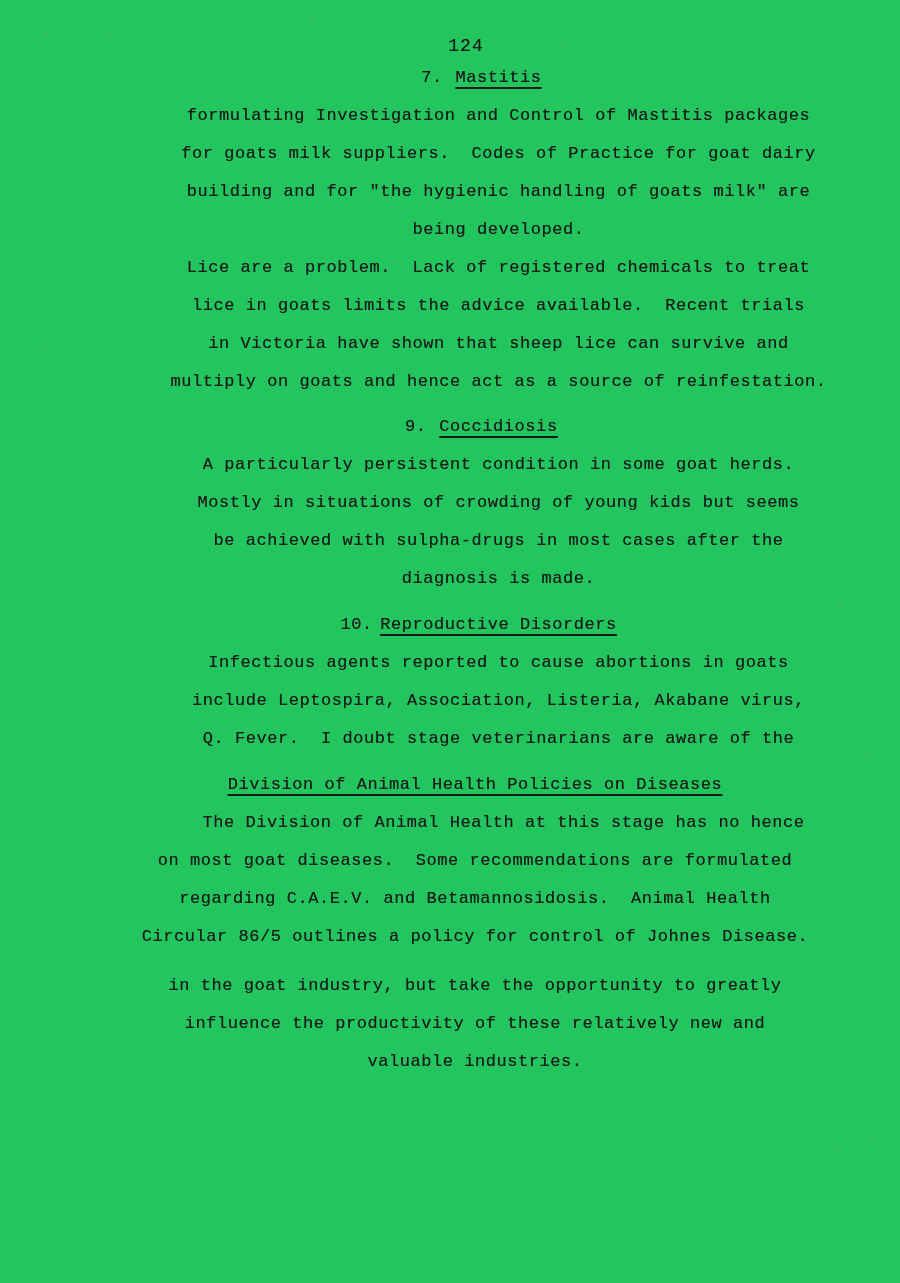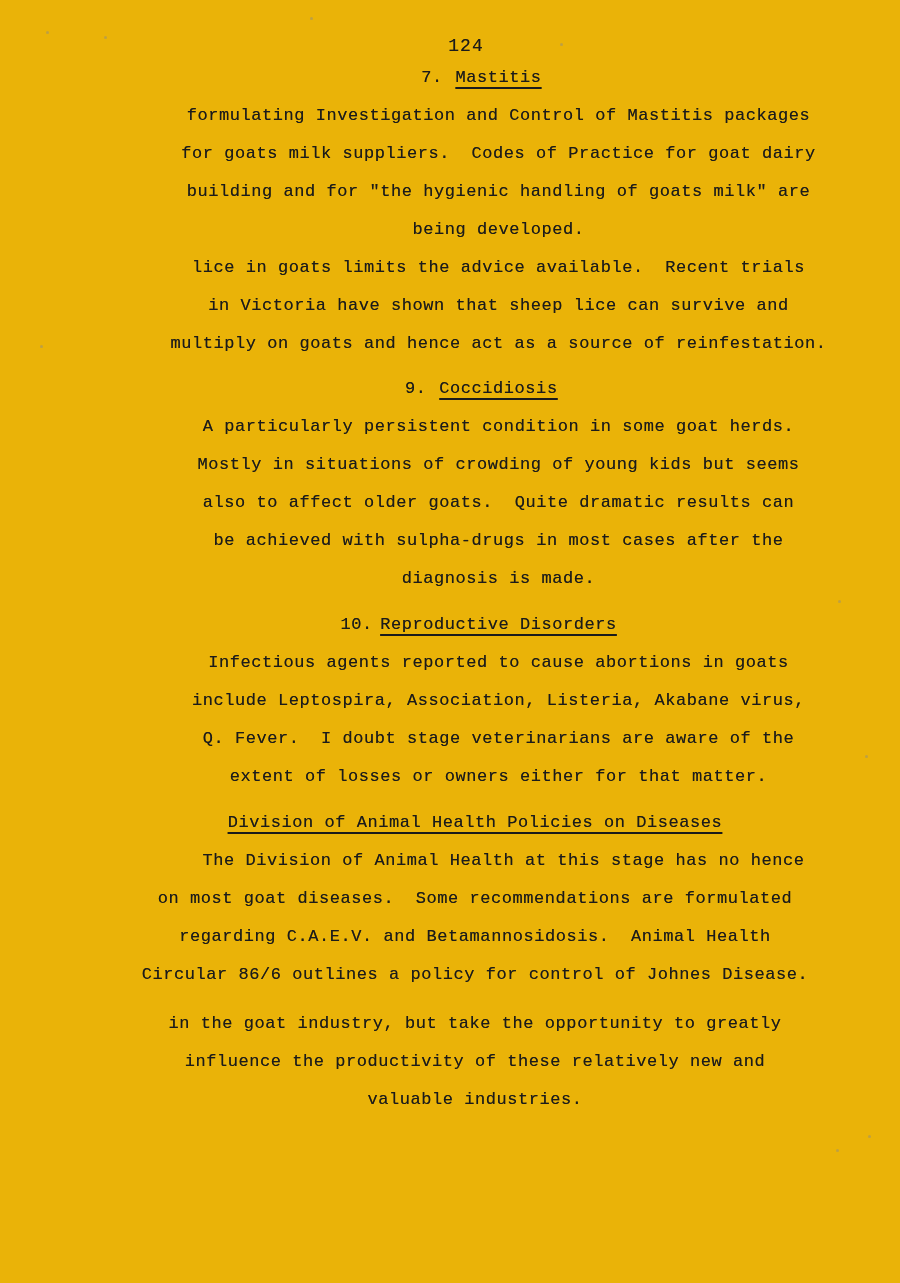--- a/index.html
+++ b/index.html
@@ -4,21 +4,21 @@
 <style>
   html, body {
     margin: 0;
     padding: 0;
     background: #e8e8e8;
   }
   .page {
     position: relative;
     width: 900px;
     height: 1283px;
-    background: #eab308;
+    background: #22c55e;
     overflow: hidden;
     font-family: "Liberation Mono", "DejaVu Sans Mono", monospace;
     color: #1b1b1b;
     text-shadow: 0 0 0.5px rgba(27,27,27,0.65);
   }
   .page-number {
     position: absolute;
     top: 36px;
     left: 0;
     width: 100%;
@@ -79,50 +79,49 @@
         <div class="head-row"><span class="sec-num">7.</span><span class="underlined">Mastitis</span></div>
         <div class="numbered-body">
           <div class="line">formulating Investigation and Control of Mastitis packages</div>
           <div class="line">for goats milk suppliers.  Codes of Practice for goat dairy</div>
           <div class="line">building and for "the hygienic handling of goats milk" are</div>
           <div class="line">being developed.</div>
         </div>
       </div>
       <div class="section">
         <div class="numbered-body">
+          <div class="line">Lice are a problem.  Lack of registered chemicals to treat</div>
           <div class="line">lice in goats limits the advice available.  Recent trials</div>
           <div class="line">in Victoria have shown that sheep lice can survive and</div>
           <div class="line">multiply on goats and hence act as a source of reinfestation.</div>
         </div>
       </div>
       <div class="section">
         <div class="head-row"><span class="sec-num">9.</span><span class="underlined">Coccidiosis</span></div>
         <div class="numbered-body">
           <div class="line">A particularly persistent condition in some goat herds.</div>
           <div class="line">Mostly in situations of crowding of young kids but seems</div>
-          <div class="line">also to affect older goats.  Quite dramatic results can</div>
           <div class="line">be achieved with sulpha-drugs in most cases after the</div>
           <div class="line">diagnosis is made.</div>
         </div>
       </div>
       <div class="section">
         <div class="head-row"><span class="sec-num">10.</span><span class="underlined">Reproductive Disorders</span></div>
         <div class="numbered-body">
           <div class="line">Infectious agents reported to cause abortions in goats</div>
           <div class="line">include Leptospira, Association, Listeria, Akabane virus,</div>
           <div class="line">Q. Fever.  I doubt stage veterinarians are aware of the</div>
-          <div class="line">extent of losses or owners either for that matter.</div>
         </div>
       </div>
       <div class="section">
         <div class="head-row"><span class="underlined">Division of Animal Health Policies on Diseases</span></div>
         <div class="line indented">The Division of Animal Health at this stage has no hence</div>
         <div class="line">on most goat diseases.  Some recommendations are formulated</div>
         <div class="line">regarding C.A.E.V. and Betamannosidosis.  Animal Health</div>
-        <div class="line">Circular 86/6 outlines a policy for control of Johnes Disease.</div>
+        <div class="line">Circular 86/5 outlines a policy for control of Johnes Disease.</div>
       </div>
       <div class="section">
         <div class="line">in the goat industry, but take the opportunity to greatly</div>
         <div class="line">influence the productivity of these relatively new and</div>
         <div class="line">valuable industries.</div>
       </div>
     </div>
 
   <div class="speck" style="left:46px; top:31px;"></div>
   <div class="speck" style="left:104px; top:36px;"></div>

